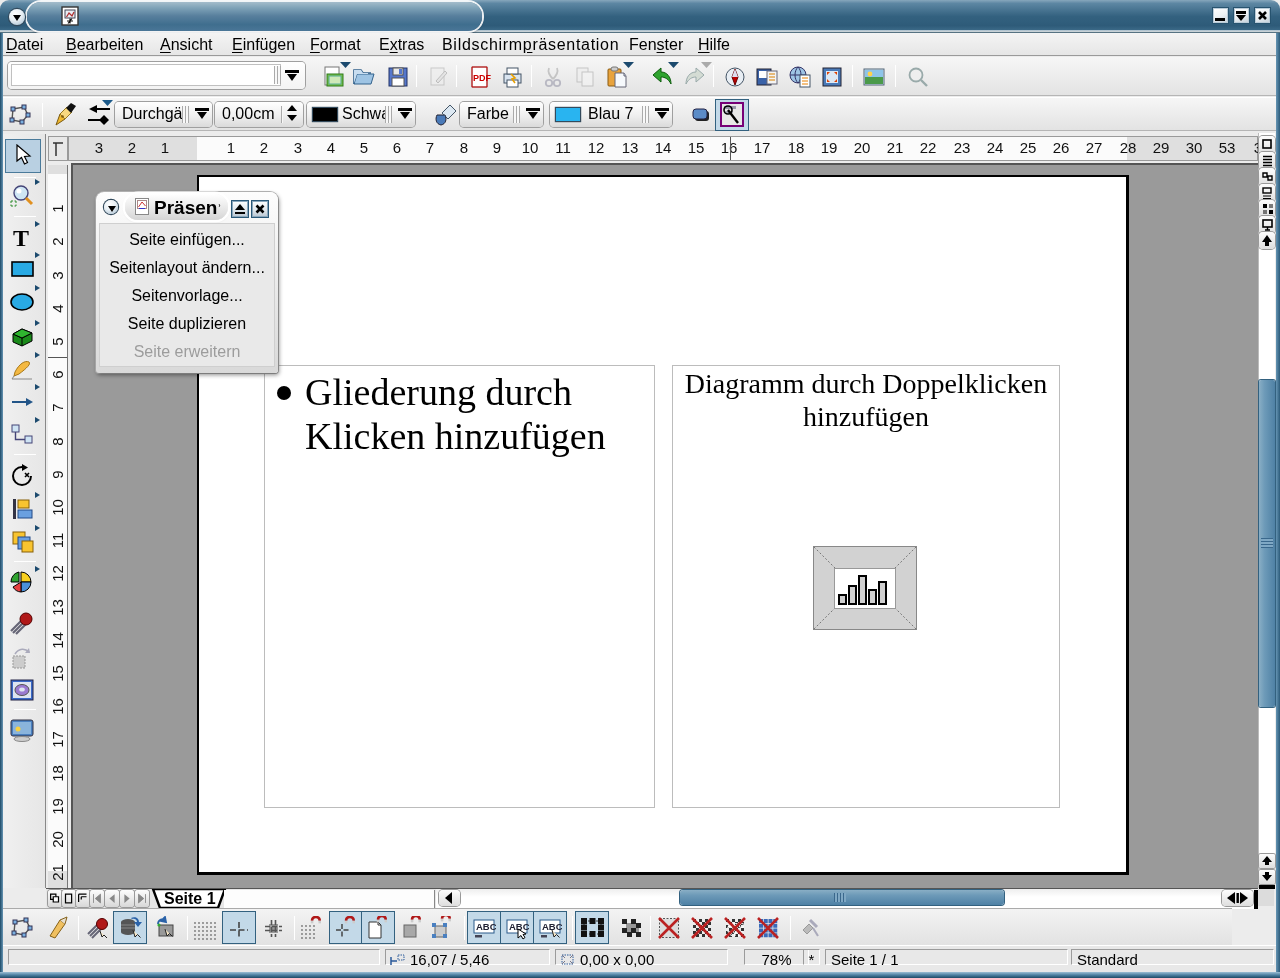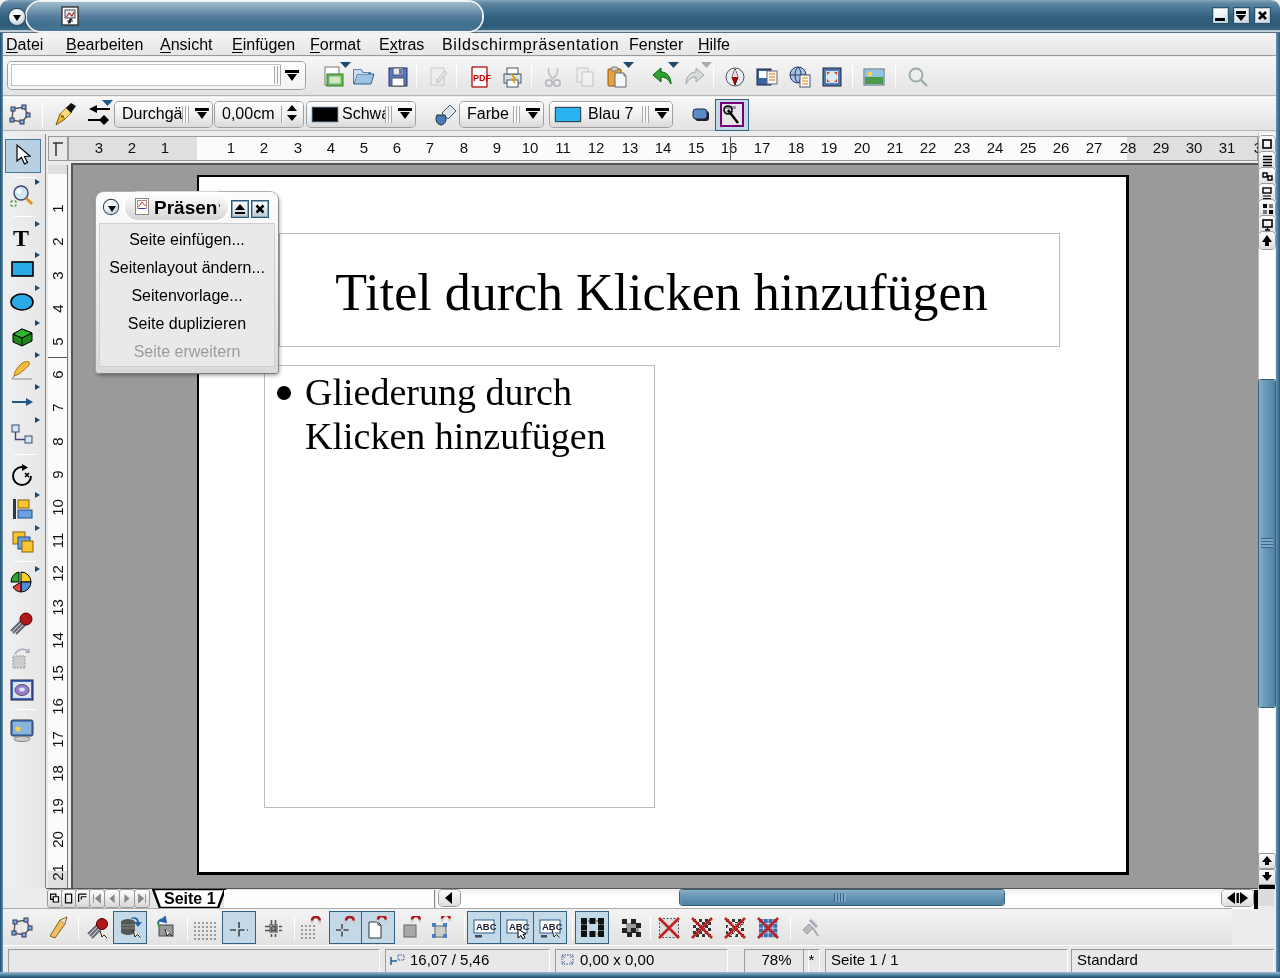--- a/index.html
+++ b/index.html
@@ -70,21 +70,21 @@
 #vscroll{left:1258px;top:133px;width:17px;height:755px;background:#fff;border-left:1px solid #bbb;}
 .sbtn{position:absolute;left:0px;width:16px;height:18px;border-radius:4px;
  background:linear-gradient(#fdfdfd,#dedede);box-shadow:0 0 0 1px #999;}
 #vthumb{position:absolute;left:0px;top:247px;width:16px;height:327px;border-radius:2px;
  background:linear-gradient(90deg,#89aec5 0%,#6d9ab8 35%,#4f81a5 100%);box-shadow:0 0 0 1px #33617f;}
 #tabrow{left:46px;top:888px;width:1212px;height:20px;background:#e6e6e6;border-top:1px solid #555;}
 .tbtn{position:absolute;top:1px;width:14px;height:17px;border-radius:3px;
  background:linear-gradient(#fdfdfd,#d8d8d8);box-shadow:0 0 0 1px #999;}
 #opttb{left:0;top:908px;width:1232px;height:37px;background:linear-gradient(#f3f3f3,#e2e2e2);border-top:1px solid #aaa;}
 #statusbar{left:0;top:945px;width:1280px;height:27px;background:#e8e8e8;border-top:1px solid #fff;font-size:15px;}
-.sfield{position:absolute;top:3px;height:24px;border:1px solid #9b9b9b;border-bottom-color:#fff;border-right-color:#fff;
+.sfield{position:absolute;top:3px;height:16px;border:1px solid #9b9b9b;border-bottom-color:#fff;border-right-color:#fff;
  padding:1px 5px 0 5px;}
 #bleft{left:0;top:33px;width:3px;height:939px;background:linear-gradient(90deg,#1d4a67,#6695b4);}
 #bright{left:1276px;top:33px;width:4px;height:939px;background:linear-gradient(90deg,#6695b4,#2c5b7a);}
 #bbottom{left:0;top:972px;width:1280px;height:6px;background:linear-gradient(#9dbed4,#4e81a2 50%,#1f4a66);}
 .ticon{position:absolute;}
 .press{position:absolute;background:#c3d9e8;box-shadow:0 0 0 1px #33617f;}
 </style>
 </head>
 <body style="background:#ececec">
 <div class="abs" style="left:0;top:0;width:1280px;height:12px;background:#0d0d1a;z-index:-1"></div>
@@ -345,21 +345,21 @@
 <div class="rnum" style="left:817px;width:18px;text-align:center">21</div>
 <div class="rnum" style="left:850px;width:18px;text-align:center">22</div>
 <div class="rnum" style="left:884px;width:18px;text-align:center">23</div>
 <div class="rnum" style="left:917px;width:18px;text-align:center">24</div>
 <div class="rnum" style="left:950px;width:18px;text-align:center">25</div>
 <div class="rnum" style="left:983px;width:18px;text-align:center">26</div>
 <div class="rnum" style="left:1016px;width:18px;text-align:center">27</div>
 <div class="rnum" style="left:1050px;width:18px;text-align:center">28</div>
 <div class="rnum" style="left:1083px;width:18px;text-align:center">29</div>
 <div class="rnum" style="left:1116px;width:18px;text-align:center">30</div>
-<div class="rnum" style="left:1149px;width:18px;text-align:center">31</div>
+<div class="rnum" style="left:1149px;width:18px;text-align:center">53</div>
 <div class="rnum" style="left:1180px;width:18px;text-align:center">3</div>
 <div style="position:absolute;left:661px;top:0;width:1px;height:23px;background:#555"></div>
 </div>
 
 <div class="abs" id="cornerbox"><svg width="18" height="23">
       <path d="M4 6 L14 6 M7 6 L7 19" stroke="#333" stroke-width="1.5"></path>
     </svg></div>
 
 <div class="abs" id="vruler">
     <div class="white"></div>
@@ -482,26 +482,45 @@
       <rect x="2" y="3" width="22" height="16" rx="2" fill="#4a80c0" stroke="#334"></rect>
       <rect x="4" y="5" width="18" height="12" fill="#8ab4dc"></rect>
       <circle cx="9" cy="12" r="2.5" fill="#f8d040"></circle>
       <ellipse cx="13" cy="22" rx="8" ry="2.5" fill="#ccc" stroke="#888"></ellipse>
     </svg>
 </div>
 
 <div class="abs" id="canvas">
   <div id="slide">
       <div id="slidew">
-    <div class="ph" style="left:80px;top:56px;width:781px;height:114px;">
-      <div style="position:absolute;width:100%;top:29px;text-align:center;font-size:52px;padding-right:16px;">Titel durch Klicken hinzufügen</div>
-    </div>
     <div class="ph" style="left:65px;top:188px;width:391px;height:443px;">
       <div style="position:absolute;left:12px;top:20px;width:14px;height:14px;border-radius:50%;background:#000;"></div>
       <div style="position:absolute;left:40px;top:4px;font-size:38px;line-height:44px;">Gliederung durch<br>Klicken hinzufügen</div>
+    </div>
+    <div class="ph" style="left:473px;top:188px;width:388px;height:443px;">
+      <div style="position:absolute;width:100%;top:1px;text-align:center;font-size:28px;line-height:33px;">Diagramm durch Doppelklicken<br>hinzufügen</div>
+      <div style="position:absolute;left:140px;top:180px;width:104px;height:84px;background:#d2d2d2;border:1px solid #888;">
+        <svg width="104" height="84" style="position:absolute;left:0;top:0">
+          <line x1="0" y1="0" x2="21" y2="21" stroke="#777" stroke-dasharray="2,2"></line>
+          <line x1="102" y1="0" x2="81" y2="21" stroke="#777" stroke-dasharray="2,2"></line>
+          <line x1="0" y1="82" x2="21" y2="61" stroke="#777" stroke-dasharray="2,2"></line>
+          <line x1="102" y1="82" x2="81" y2="61" stroke="#777" stroke-dasharray="2,2"></line>
+        </svg>
+        <div style="position:absolute;left:20px;top:21px;width:62px;height:41px;background:#fff;border:1px solid #999;">
+          <svg width="60" height="39">
+            <g stroke="#000" stroke-width="2" fill="#cfcfcf">
+              <rect x="4" y="26" width="7" height="9"></rect>
+              <rect x="14" y="17" width="7" height="18"></rect>
+              <rect x="24" y="7" width="7" height="28"></rect>
+              <rect x="34" y="21" width="7" height="14"></rect>
+              <rect x="44" y="13" width="7" height="22"></rect>
+            </g>
+          </svg>
+        </div>
+      </div>
     </div>
   </div>
     </div>
 </div>
 
 <div class="abs" id="palette">
   <div class="roundbtn" style="left:8px;top:8px;width:14px;height:14px;"></div>
   <div class="ptab"></div>
   <svg class="abs" style="left:39px;top:6px" width="15" height="18">
       <rect x="0.5" y="0.5" width="13" height="16" fill="#fff" stroke="#888"></rect>

